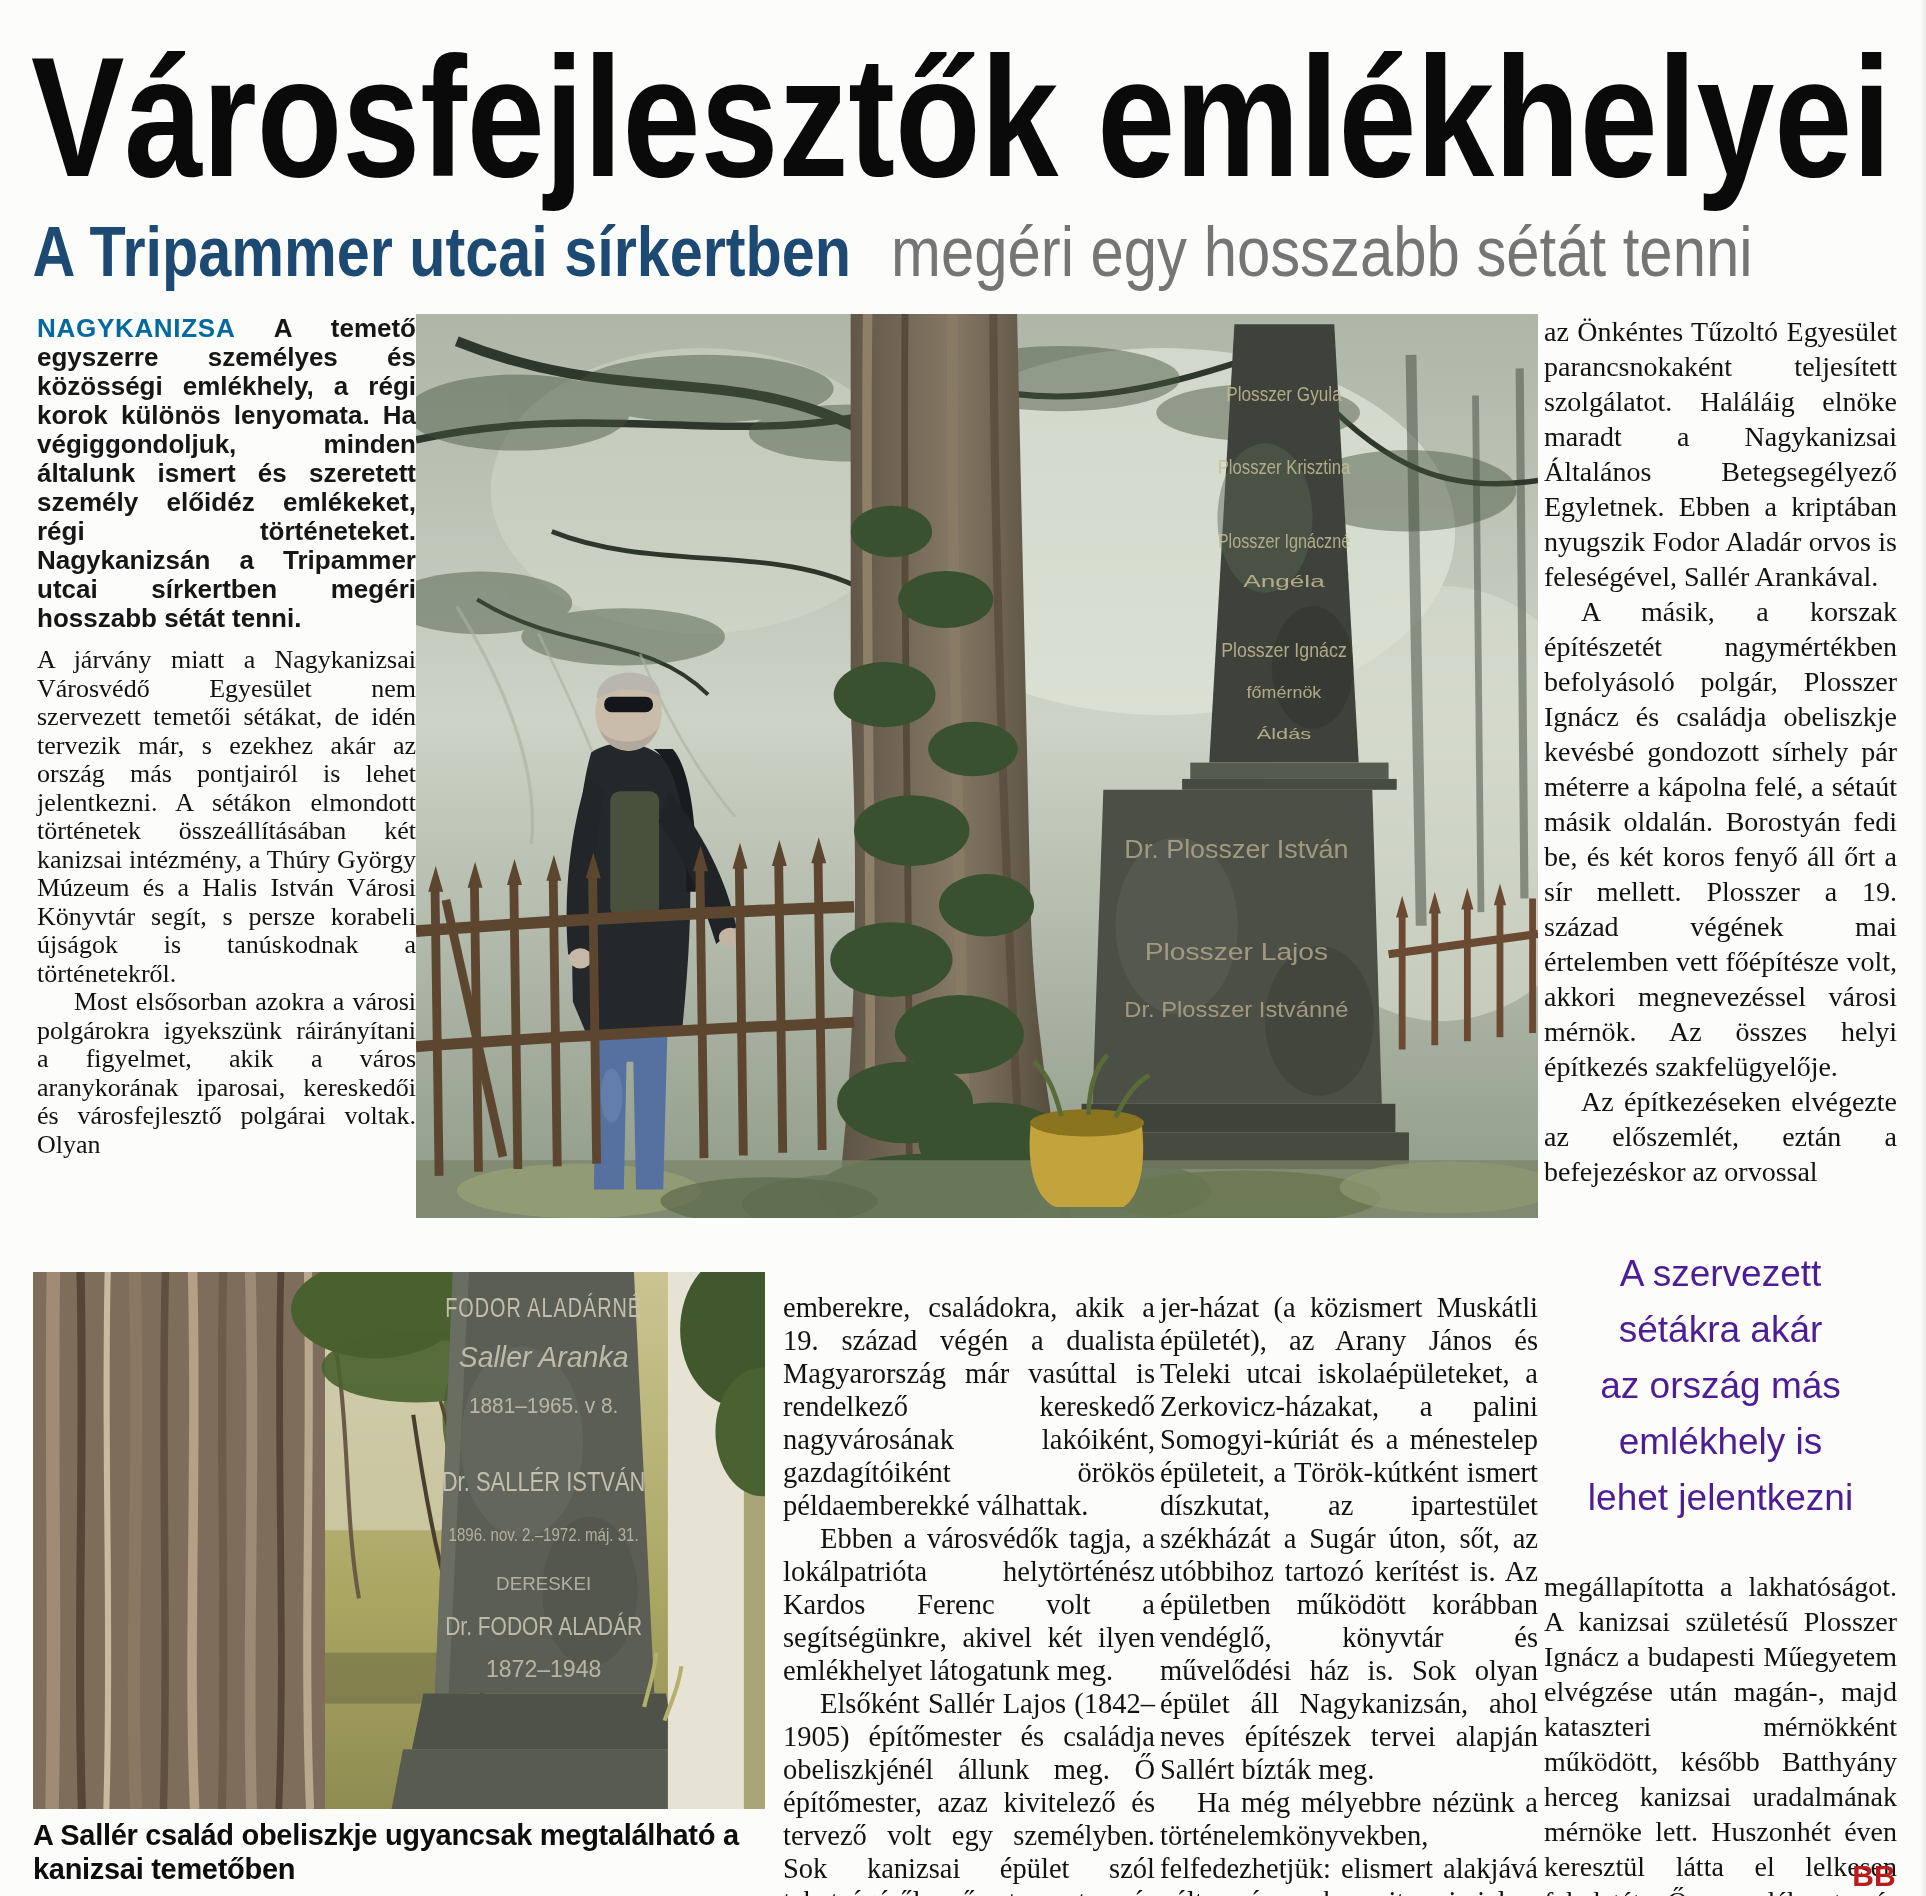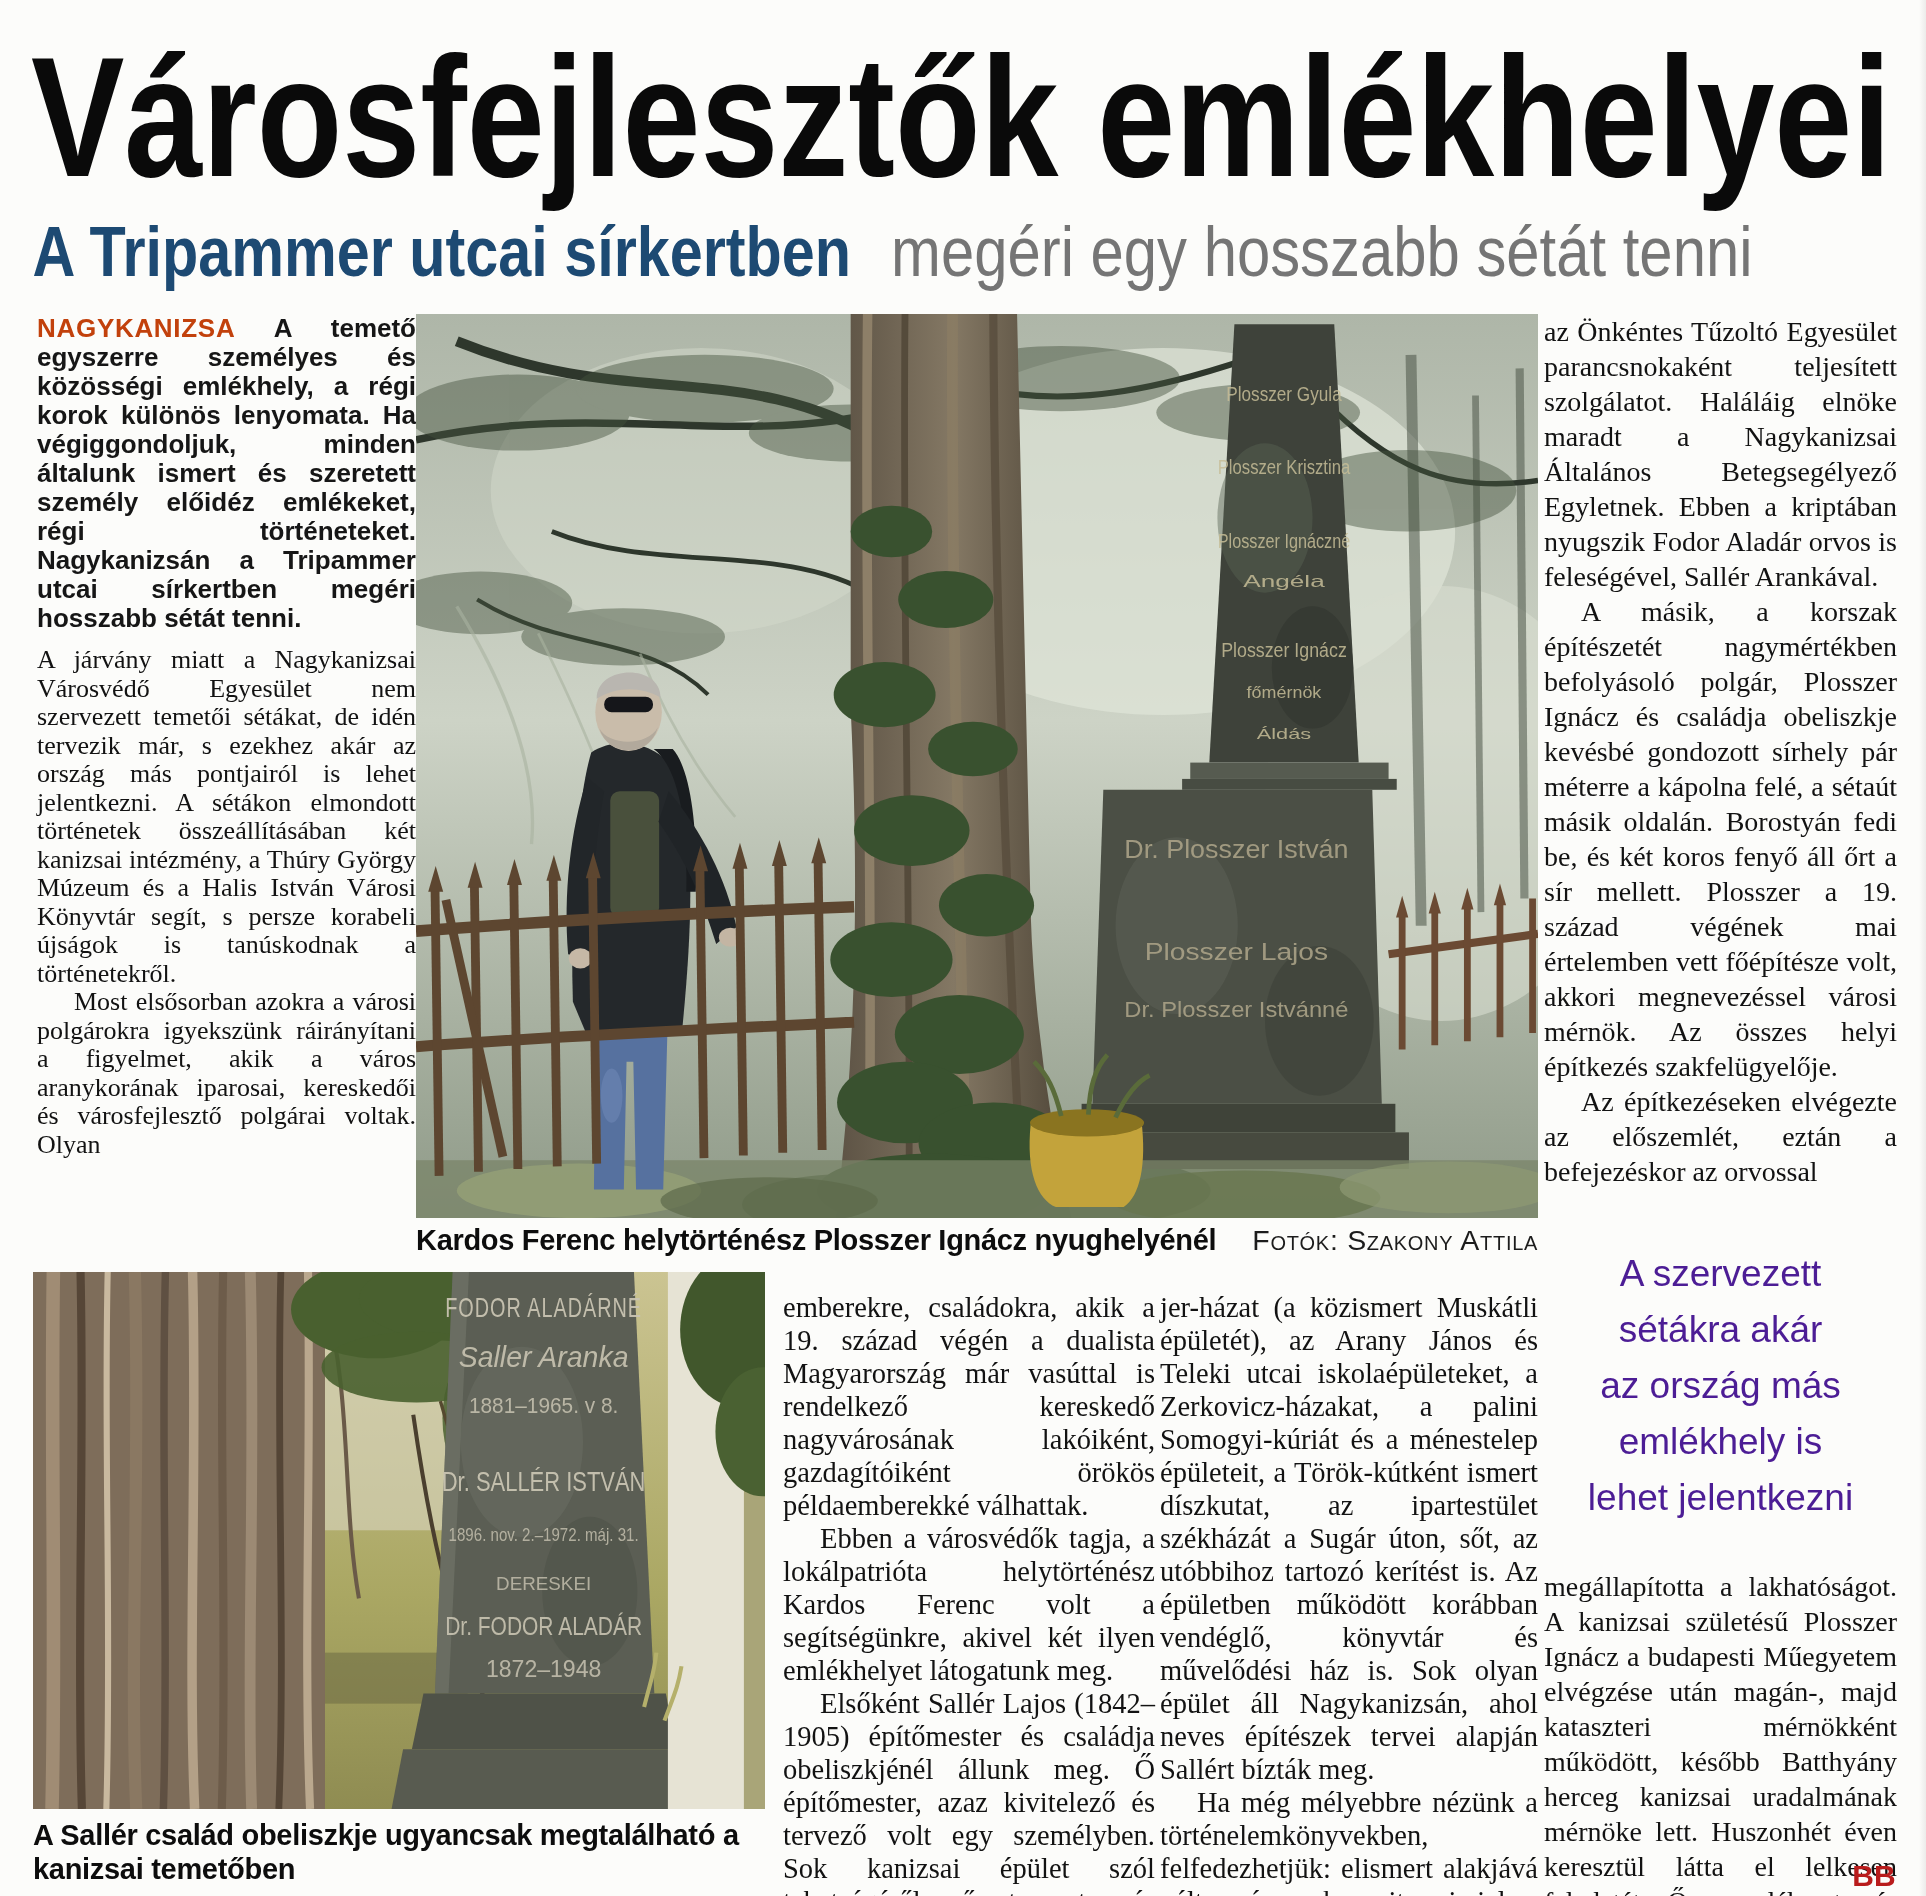--- a/index.html
+++ b/index.html
@@ -21,21 +21,21 @@
   .col2 .body,.col3 .body{font-size:28.5px; line-height:33px;}
   .col4{left:1544px; top:314px; width:353px; height:1583px;}
   .col4 .body{font-size:28px; line-height:35px;}
   .body.indent{text-indent:37px;}
   .col1 .body.first{margin-top:13px;}
 
   .lead{
     font-family:"Liberation Sans", sans-serif; font-weight:700;
     font-size:26px; line-height:29px; text-align:justify; color:#161616;
   }
-  .loc-tag{font-weight:700; letter-spacing:0.7px; color:#c2410c;}
+  .loc-tag{font-weight:700; letter-spacing:0.7px; color:#0369a1;}
 
   .main-photo{position:absolute; left:416px; top:314px; width:1122px; height:904px; background:#a3a3a3;}
   .photo2{position:absolute; left:33px; top:1272px; width:732px; height:537px; background:#3b82f6;}
   .main-photo svg,.photo2 svg{display:block;}
 
   .caption{
     font-family:"Liberation Sans", sans-serif; font-weight:700;
     font-size:29px; line-height:34px; letter-spacing:-0.3px; color:#0d0d0d; text-align:left;
   }
   .main-caption-row{
@@ -251,24 +251,20 @@
         <g fill="#6b4a33" stroke="none">
           <polygon points="1443,888 1461,888 1452,856"></polygon>
             <polygon points="1491,882 1509,882 1500,850"></polygon>
           <polygon points="1539,876 1557,876 1548,844"></polygon>
             <polygon points="1587,870 1605,870 1596,838"></polygon>
         </g>
       </g>
     </svg>
   </div>
 
-  <div class="main-caption-row">
-    <div class="caption">Kardos Ferenc helytörténész Plosszer Ignácz nyughelyénél</div>
-    <div class="credit">Fotók: Szakony Attila</div>
-  </div>
 
   <div class="photo2">
     <svg viewBox="0 0 1078 790" width="732" height="537" preserveAspectRatio="none">
       <defs>
         <linearGradient id="grassG" x1="0" y1="0" x2="0" y2="1">
           <stop offset="0" stop-color="#cbc492"></stop>
             <stop offset="0.6" stop-color="#aaa763"></stop>
             <stop offset="1" stop-color="#8f8c52"></stop>
         </linearGradient>
       </defs>

